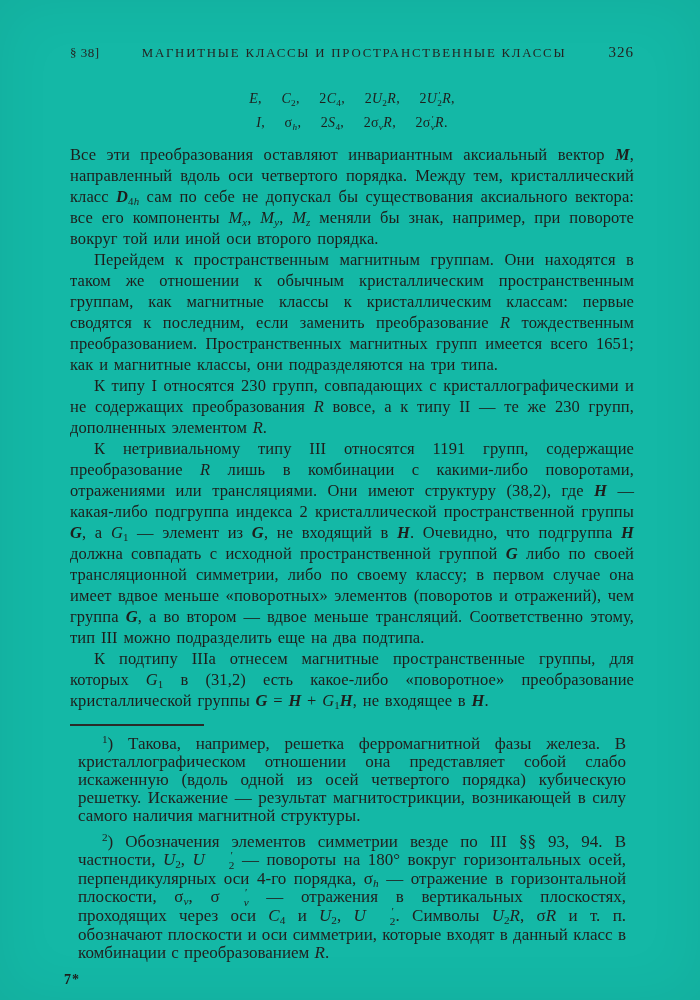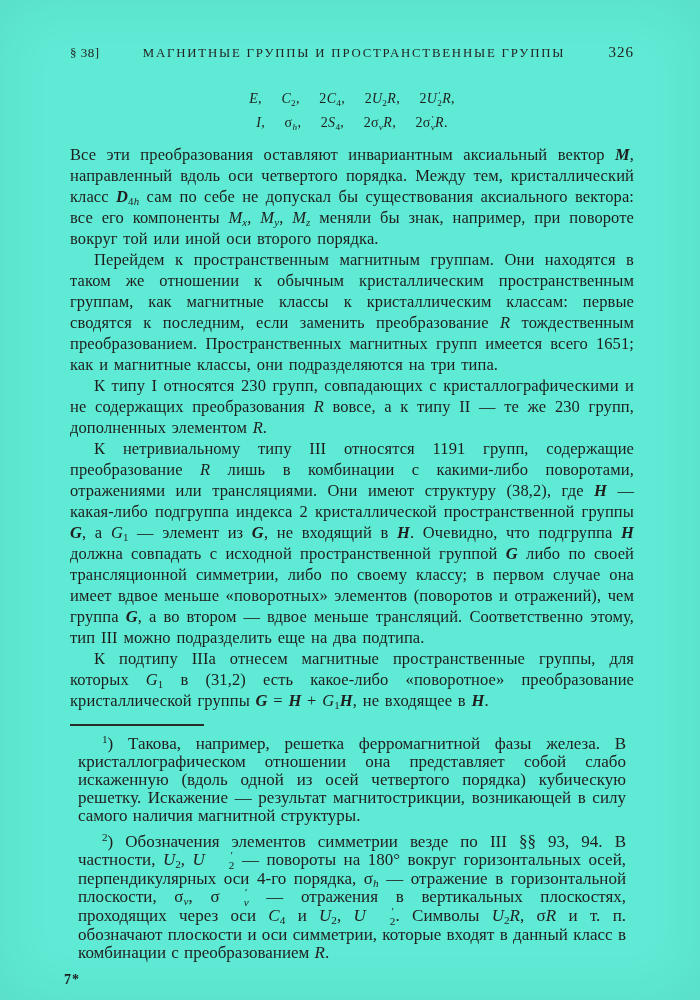--- a/index.html
+++ b/index.html
@@ -2,21 +2,21 @@
 <html lang="ru"><head>
 <meta charset="utf-8">
 <style>
   html,body{margin:0;padding:0;background:#dcdcd8;}
   .page{
     position:relative;
     width:700px;height:1000px;
     box-sizing:border-box;
     margin:0 auto;
     padding:44px 66px 0 70px;
-    background:#5eead4;
+    background:#14b8a6;
     box-shadow:inset 0 0 60px rgba(0,0,0,0.06);
     font-family:"Liberation Serif", serif;
     color:#1e1e1c;
     overflow:hidden;
   }
   .header{
     display:flex;align-items:baseline;
     font-size:13px;
     color:#242422;
   }
@@ -79,21 +79,21 @@
     letter-spacing:1px;
   }
 </style>
 </head>
 <body>
 
 <div class="page">
 
   <div class="header">
     <span class="hdr-section">§ 38]</span>
-    <span class="hdr-title">МАГНИТНЫЕ ГРУППЫ И ПРОСТРАНСТВЕННЫЕ ГРУППЫ</span>
+    <span class="hdr-title">МАГНИТНЫЕ КЛАССЫ И ПРОСТРАНСТВЕННЫЕ КЛАССЫ</span>
     <span class="hdr-page">326</span>
   </div>
 
   <div class="body">
 
     <div class="equation">
       <div><i>E</i>,&nbsp; <i>C</i><sub>2</sub>,&nbsp; 2<i>C</i><sub>4</sub>,&nbsp; 2<i>U</i><sub>2</sub><i>R</i>,&nbsp; 2<i>U</i><span class="stk"><span>′</span><span>2</span></span><i>R</i>,</div>
       <div><i>I</i>,&nbsp; σ<sub><i>h</i></sub>,&nbsp; 2<i>S</i><sub>4</sub>,&nbsp; 2σ<sub><i>v</i></sub><i>R</i>,&nbsp; 2σ<span class="stk"><span>′</span><span><i>v</i></span></span><i>R</i>.</div>
     </div>
 

